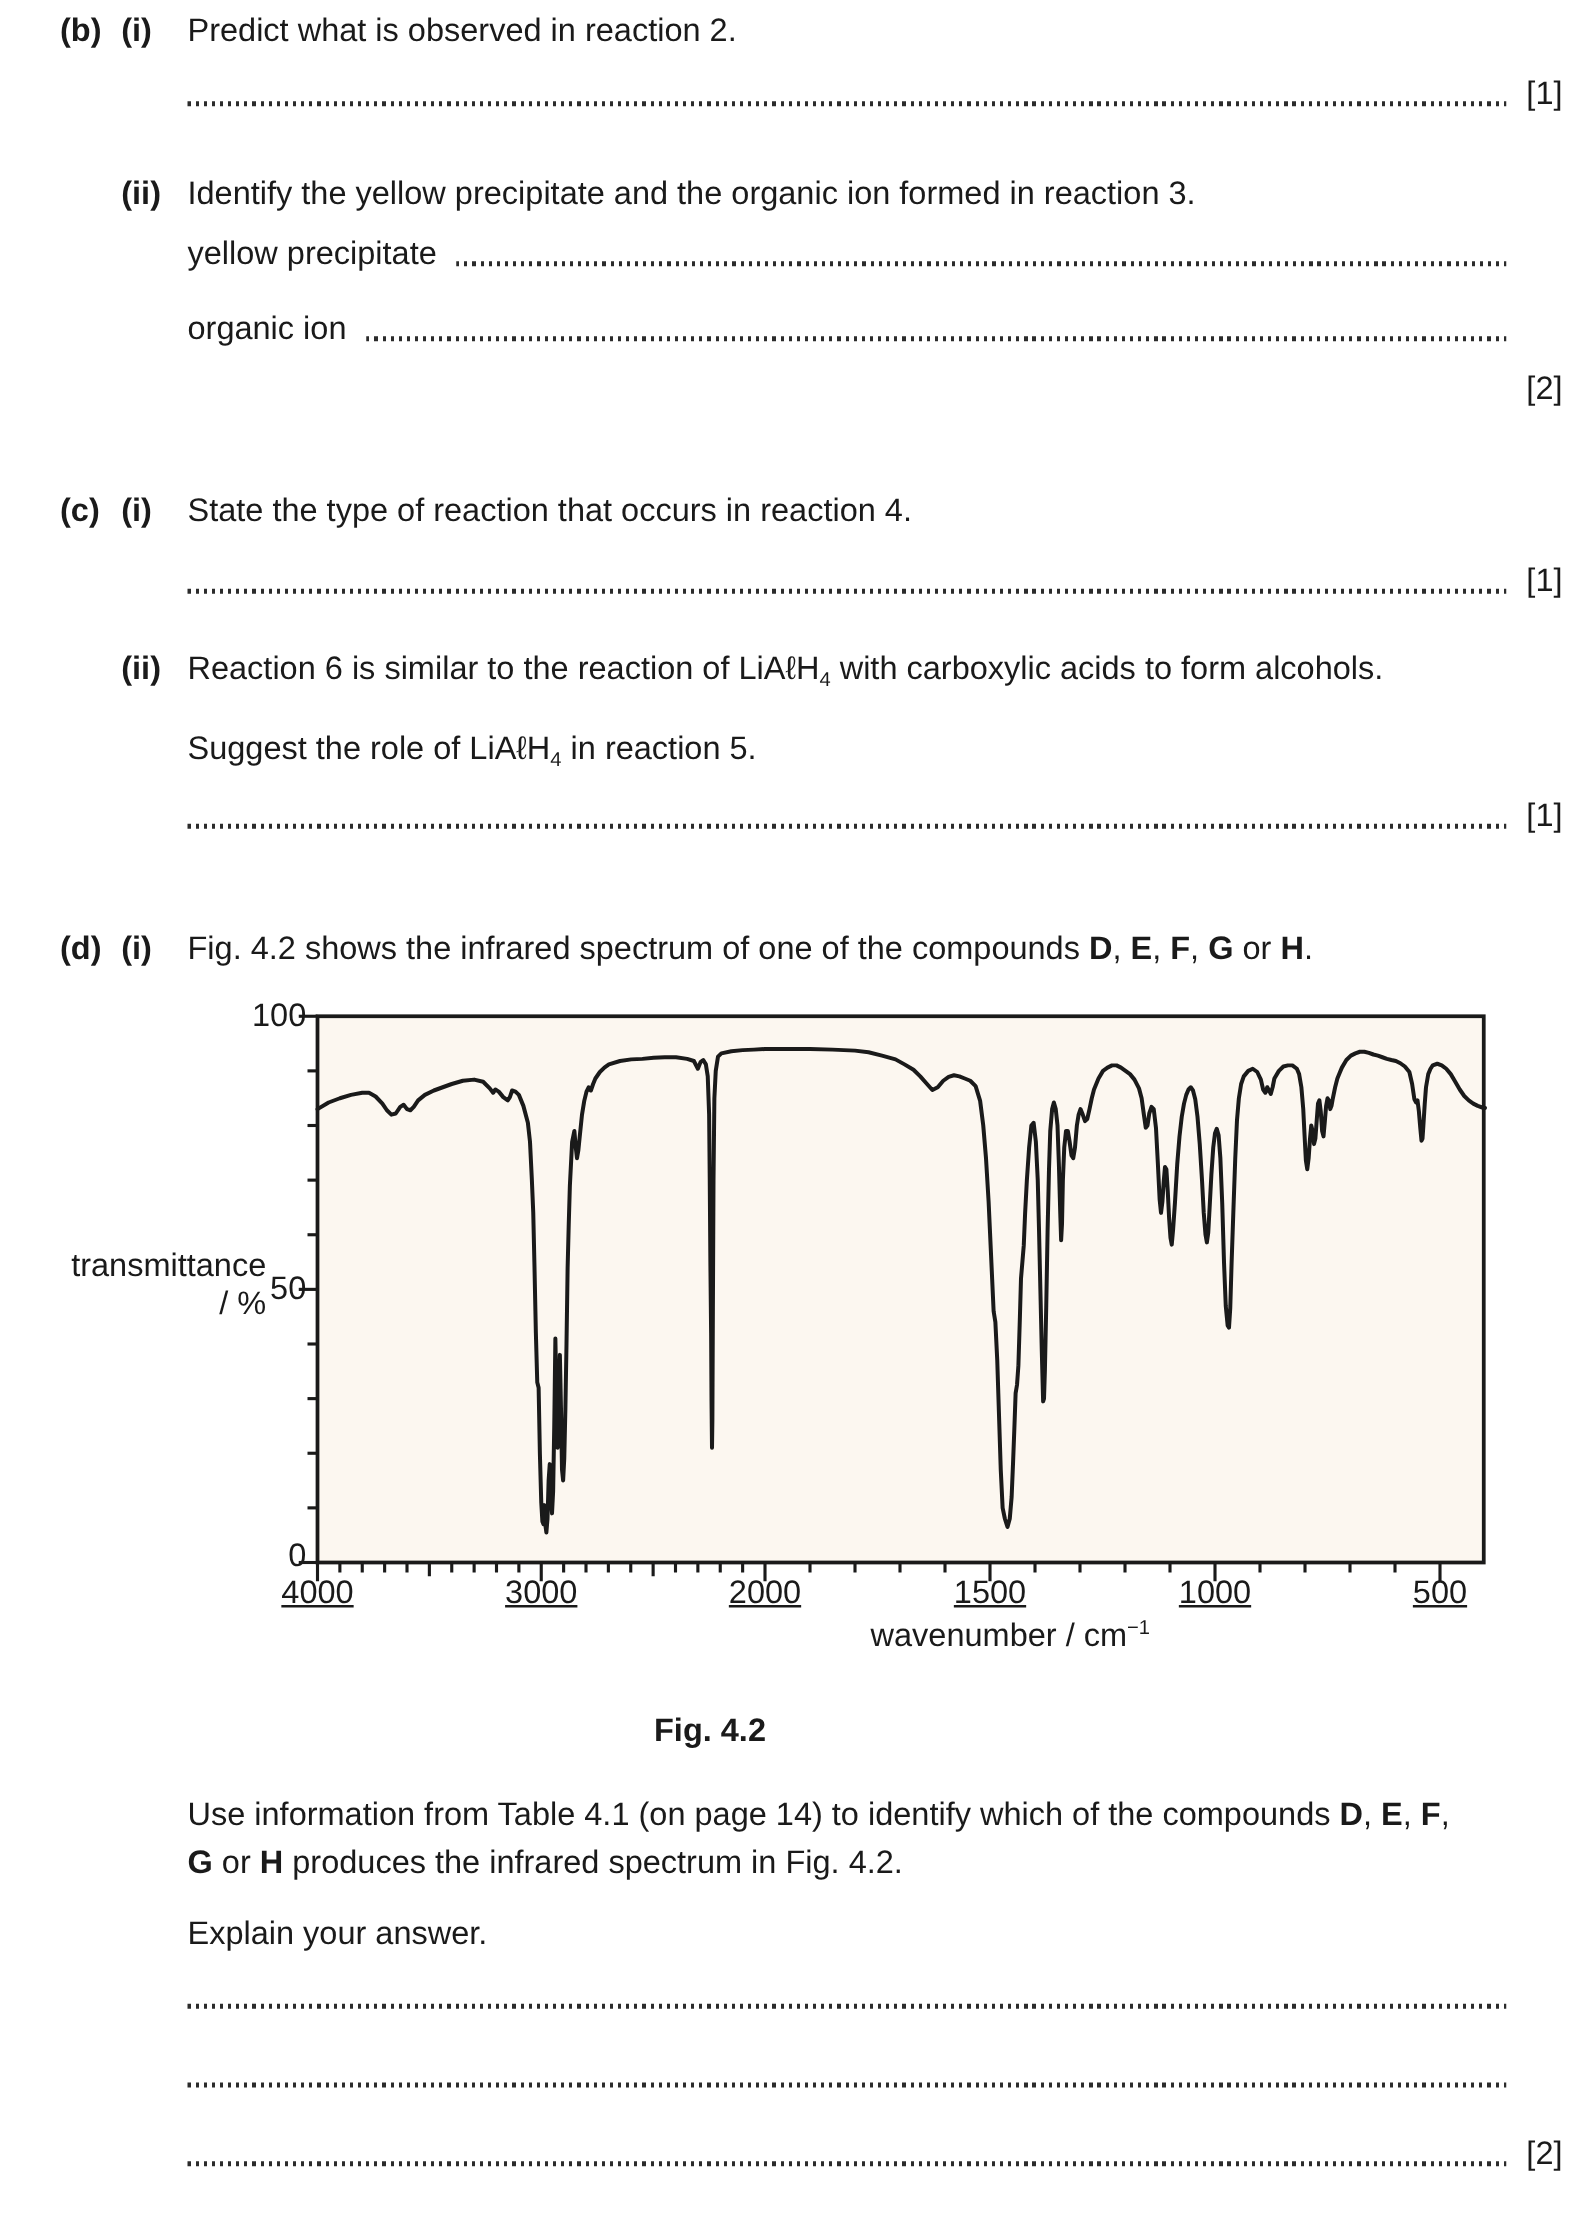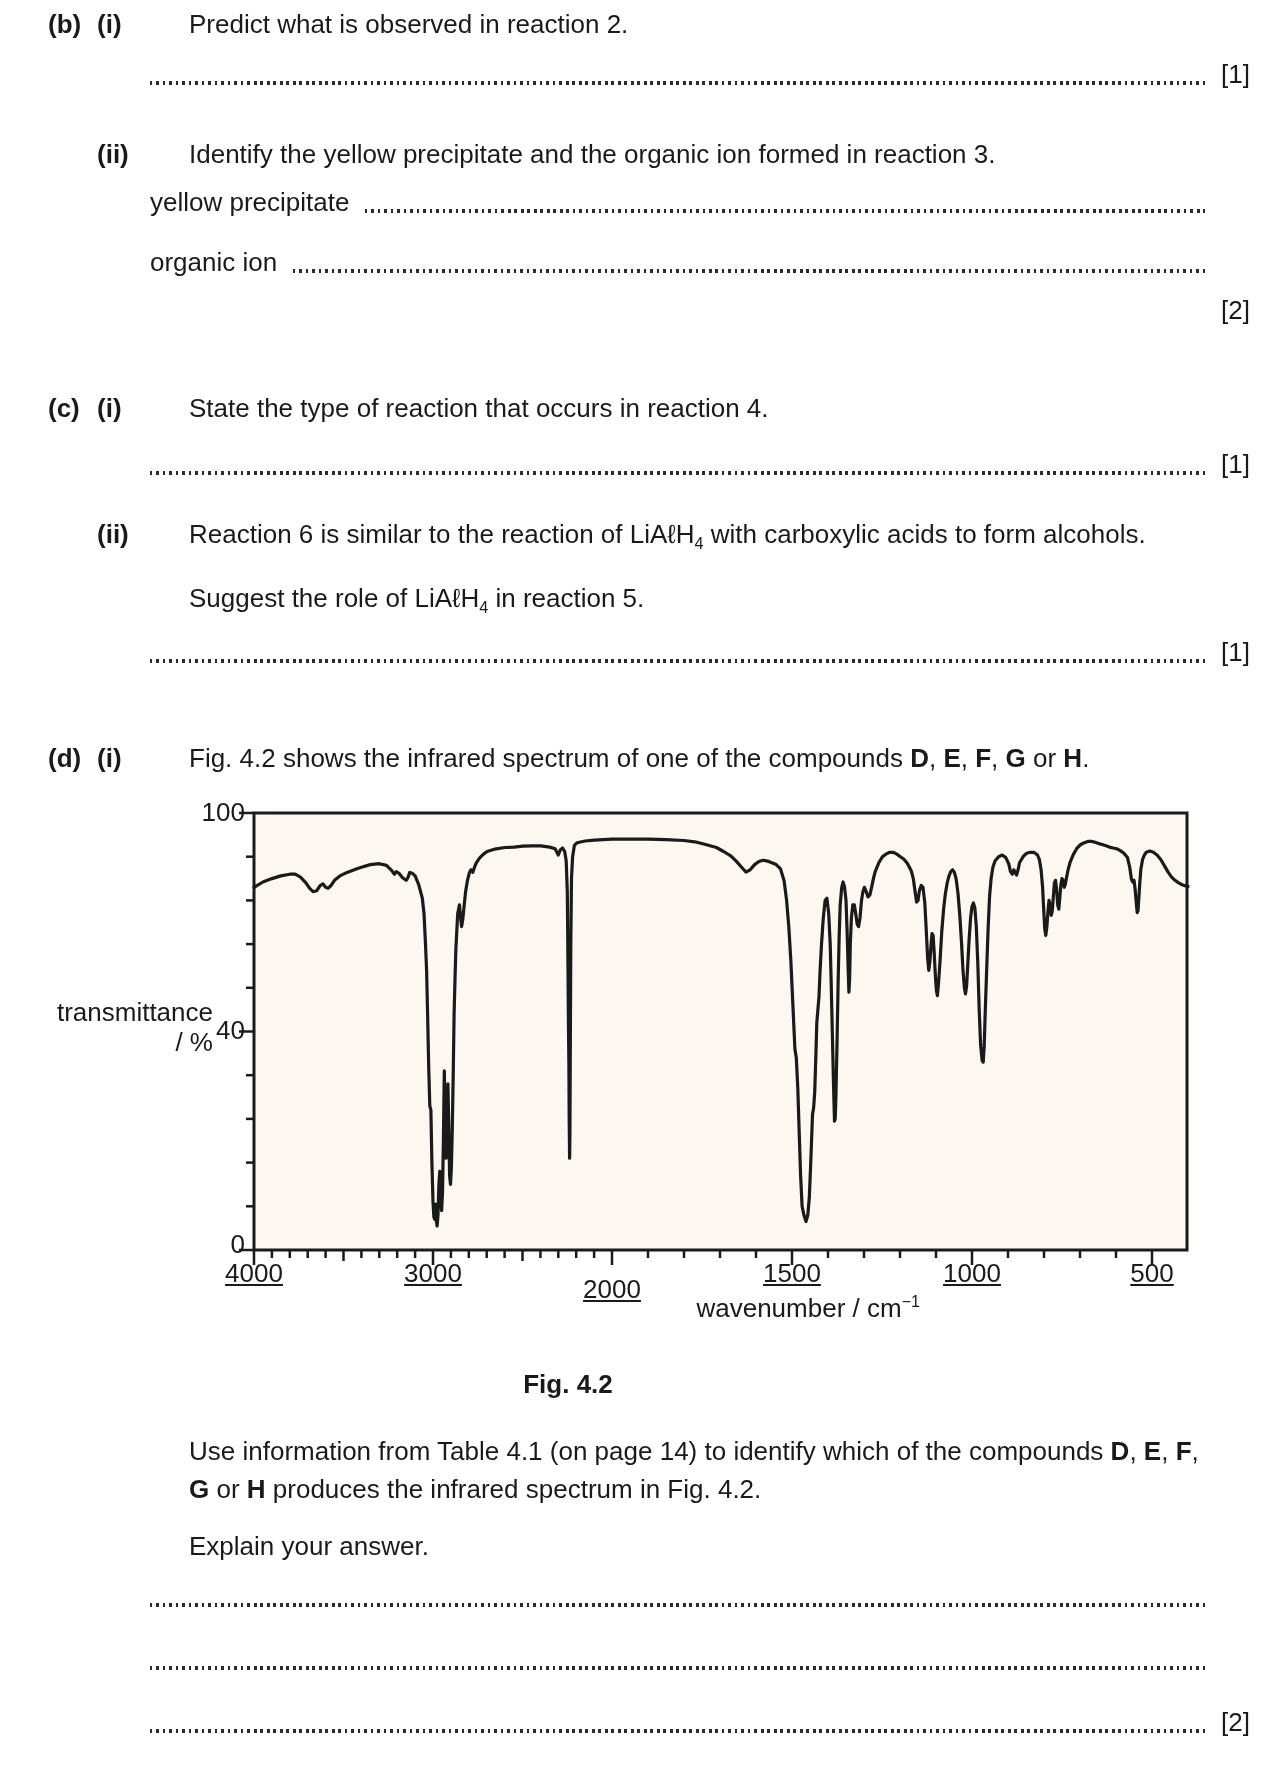--- a/index.html
+++ b/index.html
@@ -4,21 +4,21 @@
 <style>
   html,body{margin:0;padding:0;}
   body{
     width:1262px;height:1770px;position:relative;
     background:#ffffff;color:#1a1a1a;
     font-family:"Liberation Sans", sans-serif;
     font-size:26px;line-height:1.15;
   }
   .part-label{position:absolute;left:48px;font-weight:bold;}
   .num-label{position:absolute;left:97px;font-weight:bold;}
-  .q-text{position:absolute;left:150px;right:40px;margin-left:39px;}
+  .q-text{position:absolute;left:150px;right:40px;}
   sub{font-size:0.62em;line-height:0;}
   sup{font-size:0.62em;line-height:0;}
   .ans-row{position:absolute;left:150px;display:flex;align-items:flex-end;height:32px;gap:16px;}
   .dots{
     flex:1;height:4px;margin-bottom:5px;
     background:repeating-linear-gradient(90deg,#2b2b2b 0 2.5px,transparent 2.5px 6.5px);
   }
   .mark{white-space:nowrap;}
   .mark-row{position:absolute;right:12px;}
   .prefix{white-space:nowrap;}
@@ -70,21 +70,21 @@
 <div class="ans-row" style="top:636px;right:12px">
   <span class="dots"></span>
   <span class="mark">[1]</span>
 </div>
 
 <div class="part-label" style="top:744px">(d)</div>
 <div class="num-label" style="top:744px">(i)</div>
 <div class="q-text" style="top:744px"><span>Fig. 4.2 shows the infrared spectrum of one of the compounds </span><b>D</b><span>, </span><b>E</b><span>, </span><b>F</b><span>, </span><b>G</b><span> or </span><b>H</b><span>.</span></div>
 
 <div class="tick-label-y" style="left:155px;top:798px">100</div>
-<div class="tick-label-y" style="left:155px;top:1016px">40</div>
+<div class="tick-label-y" style="left:155px;top:1016px">50</div>
 <div class="tick-label-y" style="left:155px;top:1230px">0</div>
 
 <div class="axis-title-y" style="top:998px">
   <div>transmittance</div>
   <div>/ %</div>
 </div>
 
 <svg id="spectrum-svg" width="933" height="437">
     <rect x="0" y="0" width="933" height="437" fill="#fcf7f0" stroke="#1a1a1a" stroke-width="3"></rect>
     <line x1="0" y1="437" x2="0" y2="452" stroke="#1a1a1a" stroke-width="2.5"></line>
@@ -133,21 +133,21 @@
     <line x1="-8" y1="87.39999999999998" x2="0" y2="87.39999999999998" stroke="#1a1a1a" stroke-width="2.5"></line>
     <line x1="-8" y1="43.69999999999999" x2="0" y2="43.69999999999999" stroke="#1a1a1a" stroke-width="2.5"></line>
     <line x1="-15" y1="0" x2="0" y2="0" stroke="#1a1a1a" stroke-width="2.5"></line>
     <line x1="-15" y1="437" x2="0" y2="437" stroke="#1a1a1a" stroke-width="2.5"></line>
     <path d="M0.0 74.3 L8.9 69.0 L17.9 65.6 L26.8 62.9 L35.8 61.2 L41.2 61.2 L46.5 64.2 L51.9 69.9 L55.5 75.2 L59.1 78.7 L62.6 77.8 L66.2 72.5 L68.9 70.8 L71.6 74.3 L74.3 75.2 L77.0 72.5 L80.5 67.3 L85.9 62.9 L93.1 59.4 L100.2 56.8 L107.4 54.2 L116.3 51.6 L125.3 50.7 L132.5 52.4 L137.8 57.7 L140.5 61.2 L142.3 58.6 L145.0 60.3 L148.6 64.7 L152.2 67.3 L153.9 64.7 L155.7 59.4 L158.4 60.3 L161.1 62.9 L164.7 71.7 L168.3 85.2 L170.0 100.5 L171.5 131.1 L172.6 157.3 L173.6 201.0 L174.7 253.5 L175.8 292.8 L176.9 297.2 L177.9 349.6 L179.0 388.9 L179.9 404.2 L180.8 406.4 L181.5 391.1 L182.2 406.4 L183.1 413.0 L184.0 402.0 L184.9 371.4 L185.8 358.3 L186.7 384.6 L187.6 397.7 L188.5 380.2 L189.4 327.8 L190.3 257.8 L191.2 305.9 L192.1 345.2 L193.0 310.3 L193.9 270.9 L194.8 314.6 L195.6 362.7 L196.5 371.4 L197.4 354.0 L198.3 314.6 L199.2 262.2 L200.1 201.0 L201.0 166.1 L201.9 135.5 L203.7 100.5 L205.5 91.8 L206.6 104.9 L207.6 113.6 L208.7 107.1 L209.8 96.1 L211.6 78.7 L213.4 67.7 L215.2 60.3 L216.9 56.8 L218.7 59.4 L220.5 54.2 L222.3 49.8 L224.1 47.2 L225.9 44.6 L229.5 41.1 L233.1 38.5 L242.0 35.8 L251.0 34.5 L259.9 34.1 L268.9 33.2 L277.8 32.8 L286.8 32.8 L295.7 34.1 L301.1 35.8 L304.3 42.0 L306.4 36.7 L308.6 35.0 L310.7 38.5 L312.2 48.1 L313.3 78.7 L313.8 131.1 L314.3 196.7 L314.9 253.5 L315.2 305.9 L315.6 345.2 L315.9 323.4 L316.3 236.0 L316.8 131.1 L317.5 65.6 L318.6 43.7 L320.4 32.3 L323.1 29.7 L331.1 28.0 L340.1 27.1 L349.1 26.7 L358.0 26.2 L376.0 26.2 L394.0 26.2 L412.0 26.7 L430.0 27.5 L440.8 28.8 L451.6 31.5 L462.4 34.5 L469.6 38.5 L476.8 42.8 L482.2 48.1 L487.6 54.2 L491.9 59.0 L496.2 56.8 L500.6 51.6 L504.9 48.5 L509.2 47.2 L513.5 48.1 L517.8 49.8 L522.2 51.6 L526.5 55.9 L530.1 67.7 L532.6 87.4 L534.8 113.6 L536.9 148.6 L539.1 196.7 L540.9 236.0 L542.3 244.7 L543.8 275.3 L545.2 319.0 L546.6 362.7 L548.1 393.3 L549.9 402.0 L552.0 408.6 L553.8 402.0 L555.3 384.6 L556.4 358.3 L557.4 332.1 L558.5 301.5 L559.6 295.0 L560.7 279.7 L561.8 244.7 L562.8 209.8 L563.9 196.7 L565.0 183.5 L566.1 157.3 L567.5 131.1 L569.3 104.9 L571.1 87.4 L572.9 85.2 L574.7 100.5 L576.2 131.1 L577.2 170.4 L578.3 218.5 L579.4 266.6 L580.5 308.1 L581.2 305.9 L581.9 284.0 L583.0 231.6 L584.1 170.4 L585.2 122.4 L586.2 91.8 L587.7 74.3 L589.1 69.0 L590.6 74.3 L592.0 87.4 L593.1 118.0 L594.2 157.3 L594.9 179.2 L595.6 166.1 L596.3 131.1 L597.4 104.9 L598.8 91.8 L600.3 91.8 L601.7 100.5 L603.2 111.4 L604.6 113.6 L606.0 104.9 L607.5 87.4 L608.9 78.7 L610.4 74.3 L612.2 78.7 L614.0 83.9 L615.8 82.2 L617.6 74.3 L619.4 65.6 L621.2 58.6 L624.8 49.8 L628.4 43.7 L632.0 41.1 L635.6 39.3 L639.2 39.3 L642.8 41.1 L646.4 43.7 L650.0 46.3 L653.6 50.7 L657.2 57.7 L659.3 65.6 L661.1 78.7 L662.6 89.1 L664.0 87.4 L665.4 77.8 L667.2 72.5 L669.0 74.3 L670.8 89.6 L672.3 118.0 L673.7 146.4 L674.8 157.3 L675.9 148.6 L677.0 132.0 L678.0 120.6 L679.1 122.4 L680.2 139.8 L681.3 161.7 L682.4 177.4 L683.4 182.7 L684.5 170.4 L686.0 148.6 L687.8 118.0 L689.6 96.1 L691.4 80.4 L693.2 69.9 L695.0 62.9 L696.8 58.6 L698.6 56.8 L700.4 59.4 L702.2 66.4 L704.0 80.4 L705.8 102.3 L707.6 131.1 L709.0 157.3 L710.4 174.8 L711.5 180.9 L712.6 173.1 L713.7 152.9 L715.1 126.7 L716.6 104.9 L718.0 93.5 L719.4 90.0 L720.9 95.3 L722.3 113.6 L723.8 150.3 L725.2 196.7 L726.6 231.6 L728.1 247.3 L729.2 249.1 L730.2 233.4 L731.3 196.7 L732.8 152.9 L734.2 113.6 L735.6 83.0 L737.1 65.6 L738.9 54.2 L741.0 48.1 L744.6 43.7 L748.2 42.0 L751.8 44.6 L754.7 50.7 L756.5 58.6 L758.3 61.2 L759.8 56.8 L761.2 59.4 L762.6 62.1 L764.1 56.8 L765.5 49.8 L769.1 43.7 L772.7 40.2 L776.3 39.3 L779.9 39.3 L783.5 42.0 L785.3 46.3 L787.1 56.8 L788.6 74.3 L789.6 94.4 L790.7 115.4 L791.8 122.4 L792.9 113.6 L794.0 97.9 L795.0 87.4 L796.1 91.8 L797.2 102.3 L798.3 97.9 L799.4 83.0 L800.4 69.9 L801.5 67.3 L802.6 76.0 L803.7 91.8 L804.8 96.1 L805.8 84.8 L806.9 71.7 L808.0 65.6 L809.1 67.3 L810.2 74.3 L811.2 71.7 L812.3 65.6 L814.1 56.8 L815.9 49.8 L817.7 45.4 L819.5 41.1 L823.1 35.0 L826.7 31.5 L830.3 29.7 L833.9 28.4 L837.5 28.4 L841.1 29.3 L844.7 30.6 L848.3 31.5 L851.9 32.8 L855.5 34.1 L859.1 35.0 L862.7 35.8 L866.3 37.6 L869.9 40.2 L873.5 44.6 L875.7 54.2 L877.5 66.4 L878.9 69.0 L880.0 67.3 L881.1 76.0 L882.2 89.1 L883.2 99.6 L884.0 97.9 L884.7 87.4 L885.8 69.9 L886.8 56.8 L888.6 46.3 L890.4 42.0 L892.2 39.3 L895.8 38.0 L899.4 39.3 L903.0 42.0 L906.6 46.3 L910.2 52.4 L913.8 58.6 L917.4 63.8 L921.0 67.3 L924.6 69.9 L928.2 71.7 L931.8 73.0 L934.0 73.4" fill="none" stroke="#1a1a1a" stroke-width="3.2" stroke-linejoin="round" stroke-linecap="round"></path>
   </svg>
 
 <div id="x-tick-labels">
     <div class="tick-label-x" style="left: 194px; top: 1259px;">4000</div>
     <div class="tick-label-x" style="left: 373px; top: 1259px;">3000</div>
-    <div class="tick-label-x" style="left: 552px; top: 1259px; margin-top: 16px;">2000</div>
+    <div class="tick-label-x" style="left: 552px; top: 1259px;">2000</div>
     <div class="tick-label-x" style="left: 732px; top: 1259px;">1500</div>
     <div class="tick-label-x" style="left: 912px; top: 1259px;">1000</div>
     <div class="tick-label-x" style="left: 1092px; top: 1259px;">500</div>
   </div>
 
 <div class="axis-title-x" style="left:520px;top:1294px;width:400px">
   <span>wavenumber / cm</span><sup>−1</sup>
 </div>
 
 <div class="fig-caption" style="left:468px;top:1370px;width:200px">Fig. 4.2</div>

